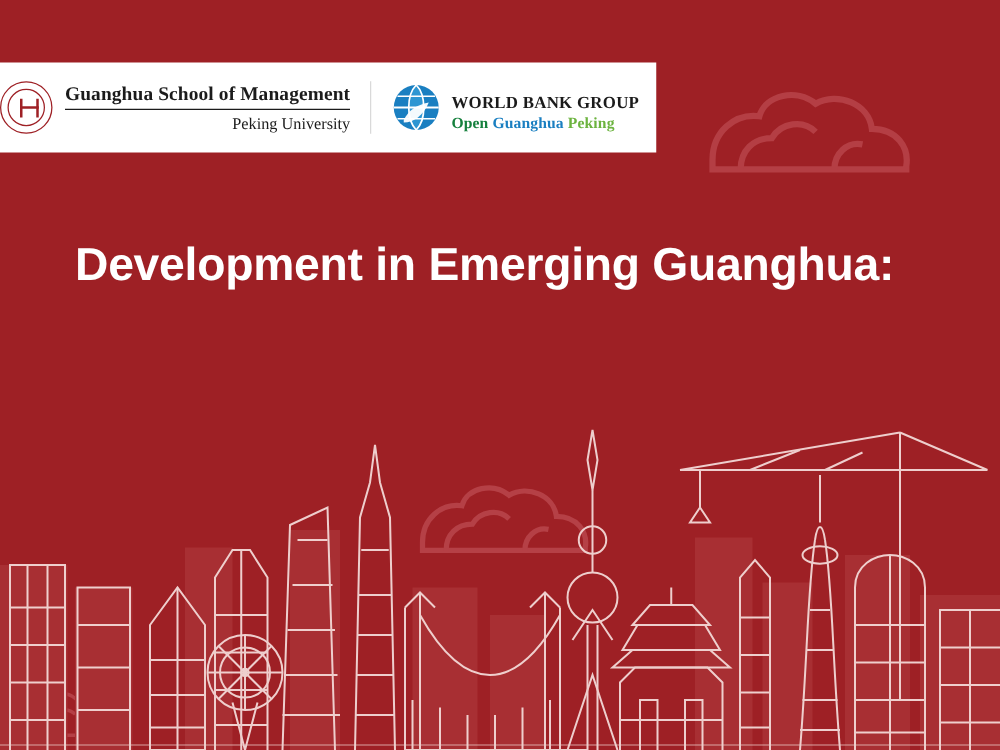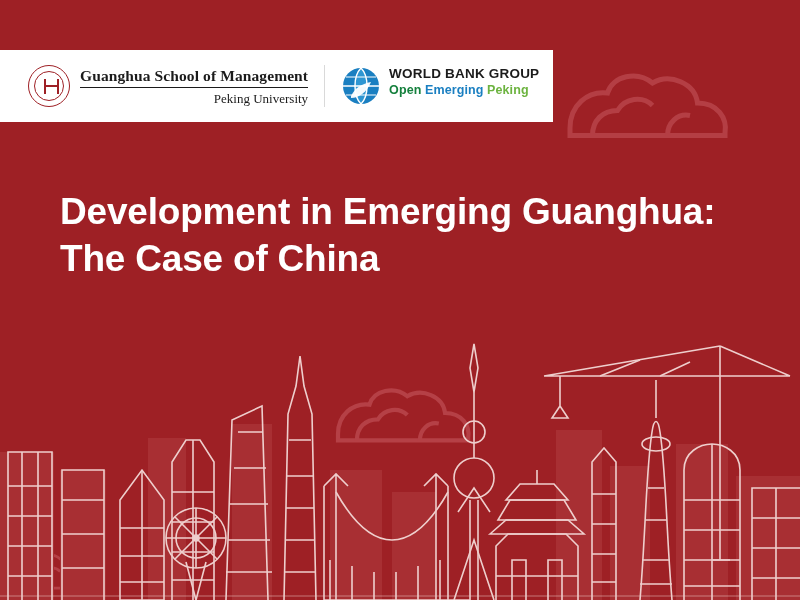--- a/index.html
+++ b/index.html
@@ -31,21 +31,20 @@
 
   
   .logo-bar {
     position: absolute;
     left: 0;
     top: 50px;
     height: 72px;
     background: #ffffff;
     display: flex;
     align-items: center;
-    padding-left: 28px;
     padding-right: 14px;
     box-sizing: border-box;
   }
   .logo-group {
     display: flex;
     align-items: center;
   }
   .gh-seal {
     width: 40px; height: 40px;
     border-radius: 50%;
@@ -101,21 +100,22 @@
     line-height: 15px;
   }
   .divider {
     width: 1px;
     height: 42px;
     background: #d9d9d9;
     margin: 0 16px;
   }
   .wb-group {
     display: flex;
-    align-items: flex-start;
+    align-items: flex-end;
+    font-family: Liberation Serif, serif;
   }
   .wb-globe {
     width: 40px; height: 40px;
     margin-right: 8px;
     flex: none;
   }
   .wb-text {
     display: flex;
     flex-direction: column;
     justify-content: center;
@@ -281,23 +281,22 @@
       <svg class="wb-globe" viewBox="0 0 40 40" aria-hidden="true">
         <circle cx="20" cy="20" r="18" fill="#1a7fc1"></circle>
         <path d="M20,2 C11,9 11,31 20,38 C29,31 29,9 20,2 Z" fill="#3fa9e0" opacity="0.55"></path>
         <path d="M2,20 H38" stroke="#ffffff" stroke-width="1.6" fill="none"></path>
         <path d="M5,11 H35 M5,29 H35" stroke="#ffffff" stroke-width="1.2" fill="none"></path>
         <path d="M20,2 C12,10 12,30 20,38 C28,30 28,10 20,2 Z" stroke="#ffffff" stroke-width="1.4" fill="none"></path>
         <path d="M10,30 C14,22 20,18 30,16 C26,26 18,32 10,32 Z" fill="#ffffff" opacity="0.95"></path>
       </svg>
       <div class="wb-text">
         <div class="wb-line1">WORLD BANK GROUP</div>
-        <div class="wb-line2"><span class="olc-open">Open</span> <span class="olc-learn">Emerging</span> <span class="olc-campus">Peking</span></div>
+        <div class="wb-line2"><span class="olc-open">Open</span> <span class="olc-learn">Guanghua</span> <span class="olc-campus">Peking</span></div>
       </div>
     </div>
   </div>
 
   <div class="title">
     <span class="title-line">Development in Emerging Guanghua:</span>
-    <span class="title-line">The Case of China</span>
   </div>
 
 </div>
 
 </body></html>

